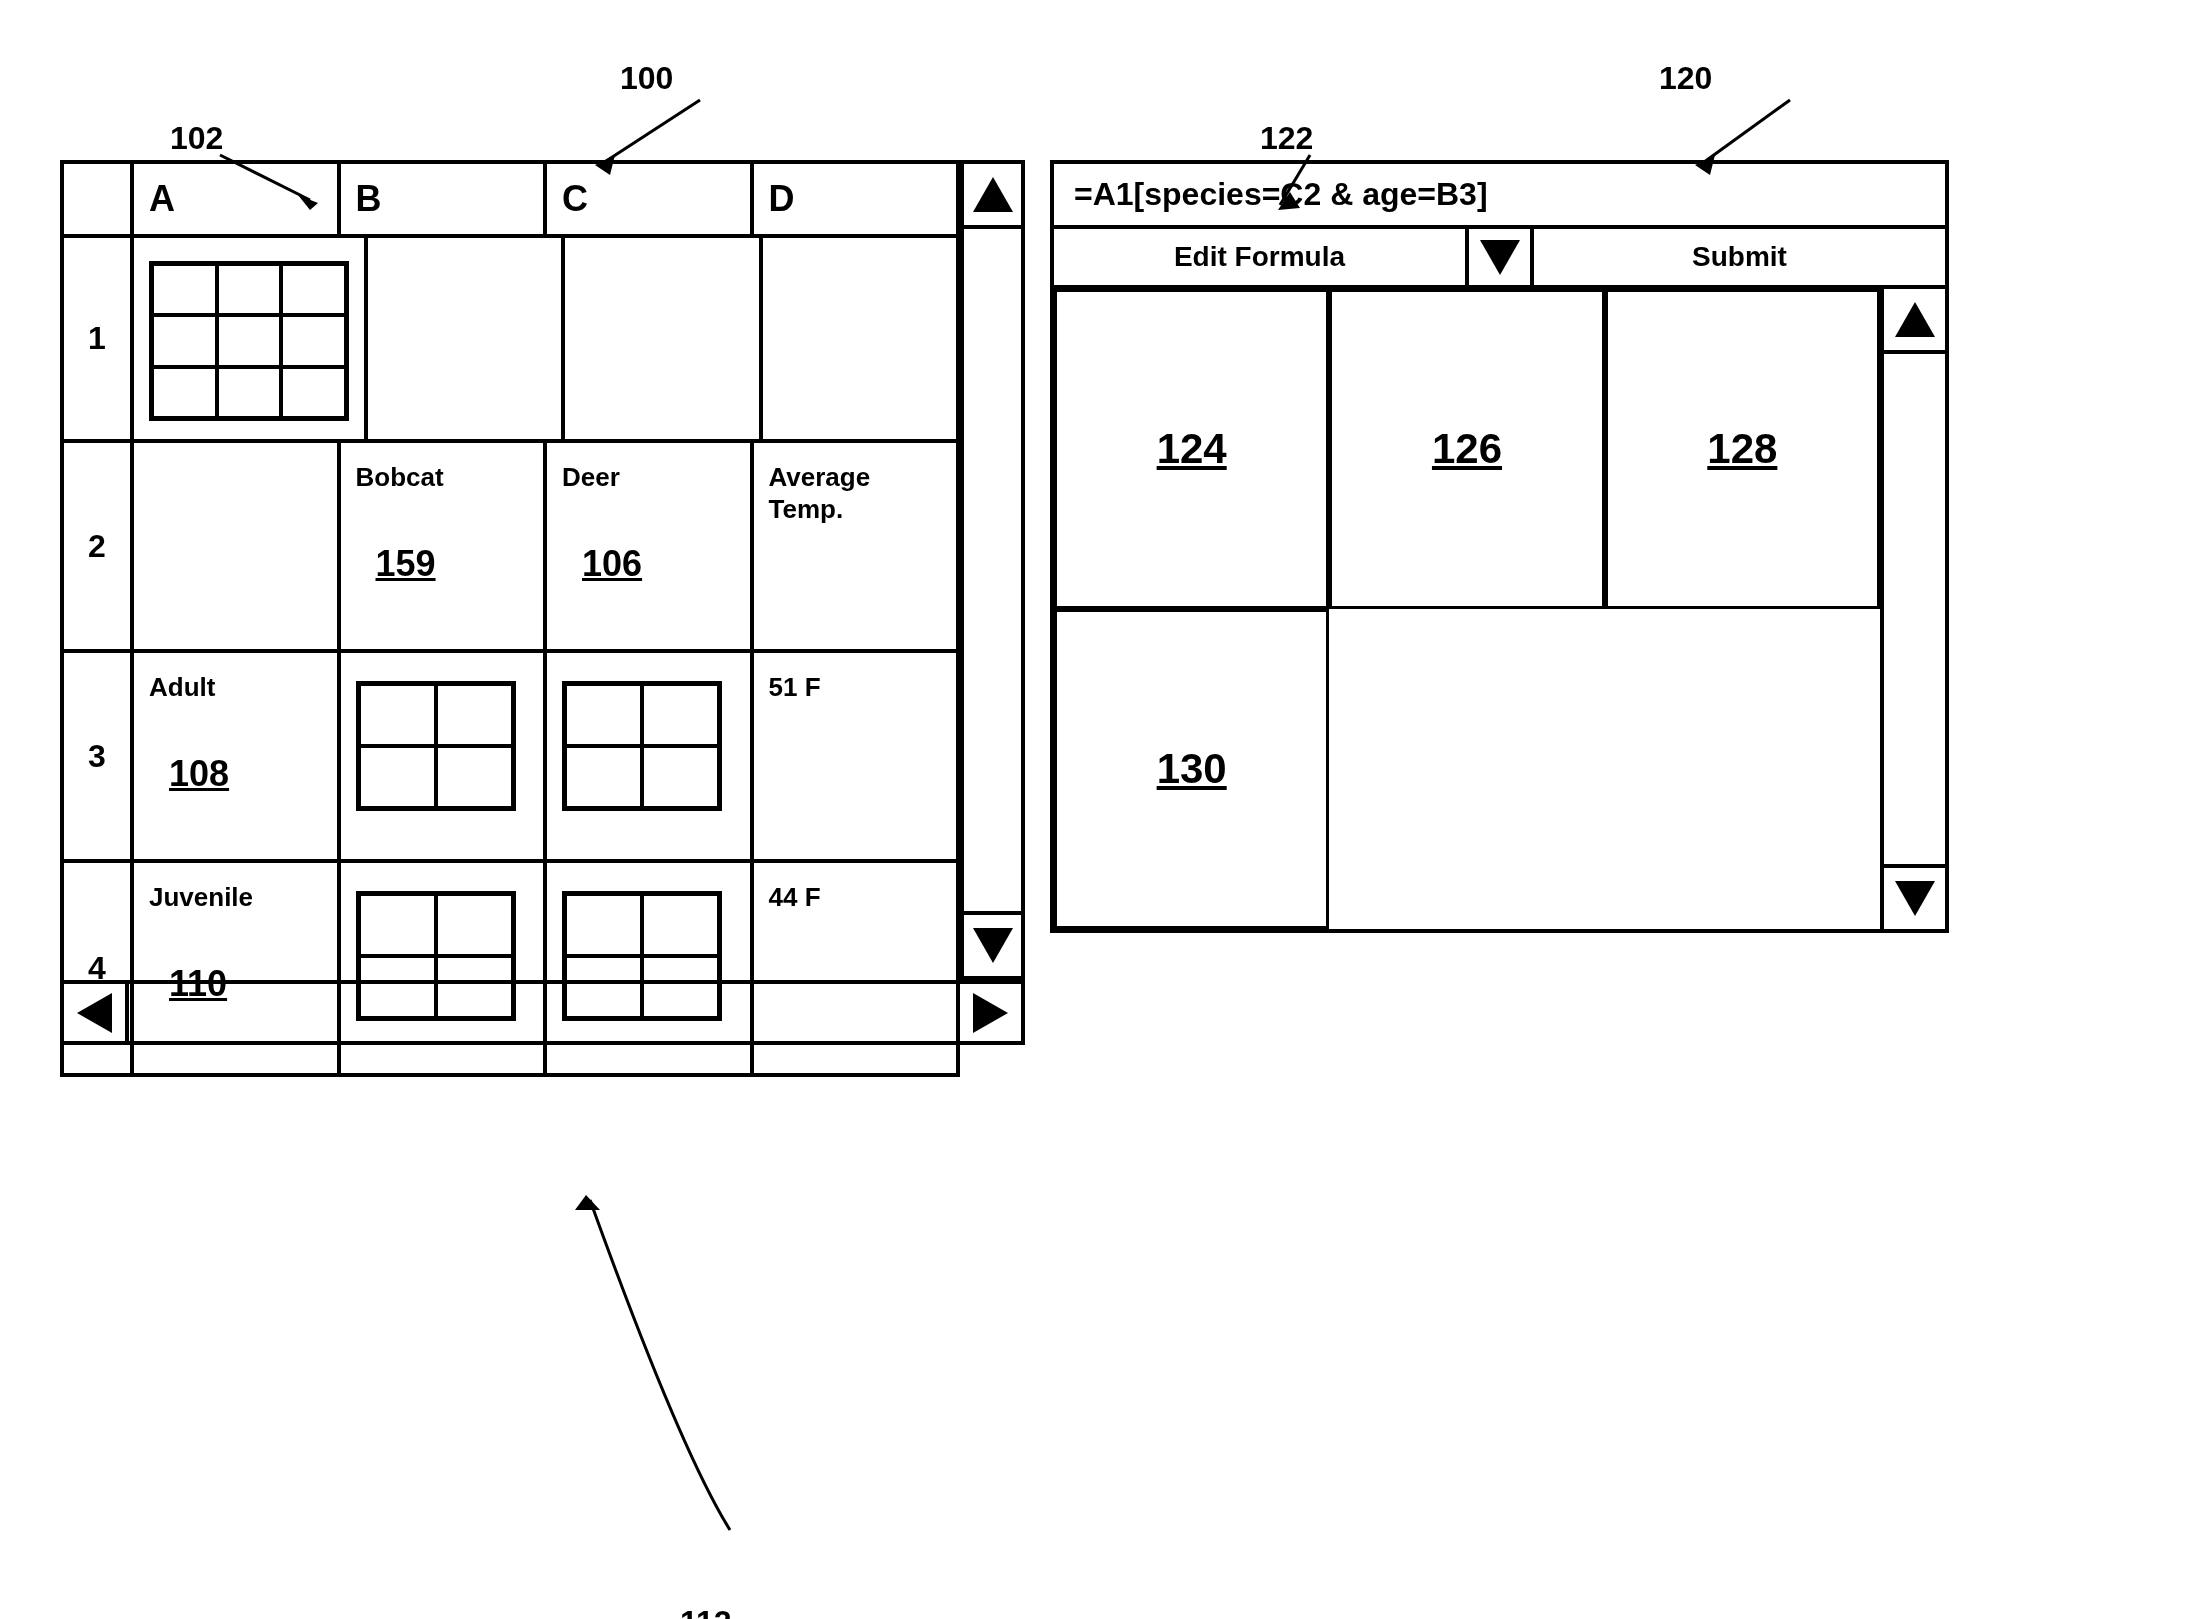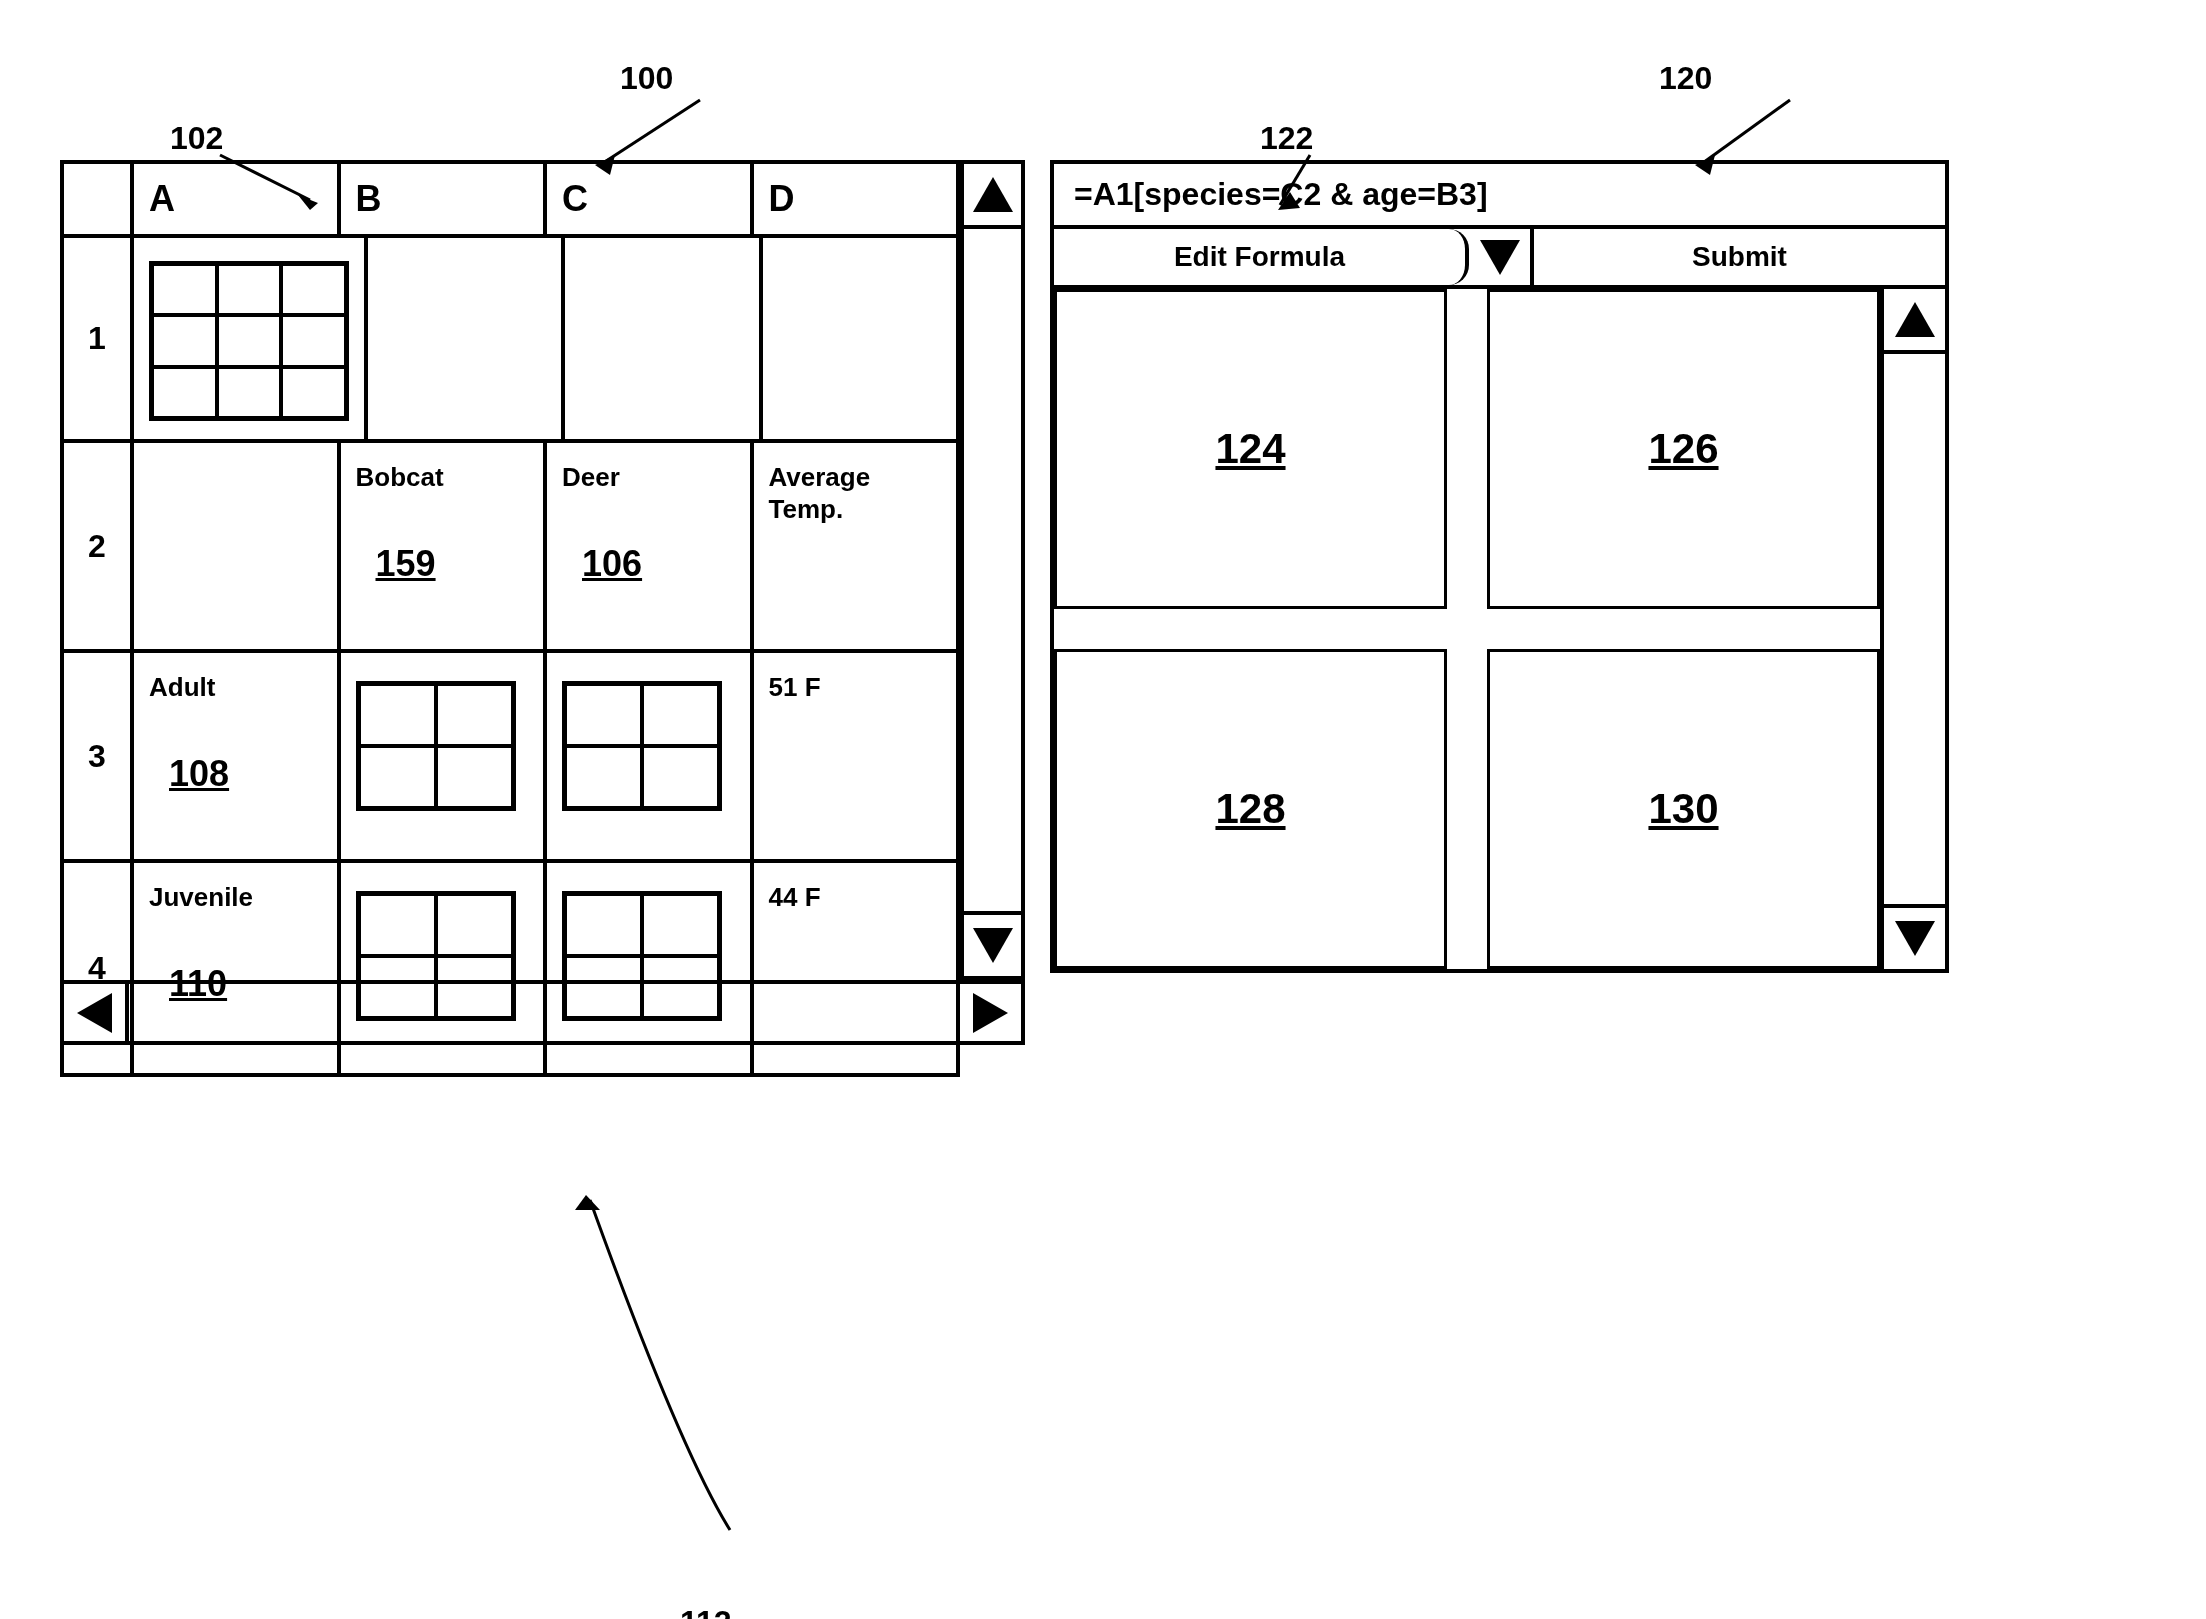--- a/index.html
+++ b/index.html
@@ -231,21 +231,20 @@
     }
 
     .edit-formula-btn {
       flex: 1;
       padding: 12px 20px;
       font-size: 28px;
       font-weight: bold;
       text-align: center;
       border-right: 4px solid #000;
       cursor: pointer;
-      border-radius: 20px;
     }
 
     .dropdown-btn {
       width: 65px;
       display: flex;
       align-items: center;
       justify-content: center;
       border-right: 4px solid #000;
       cursor: pointer;
     }
@@ -261,23 +260,22 @@
 
     .result-grid {
       border: 4px solid #000;
       border-top: none;
       display: grid;
       grid-template-columns: 1fr 65px;
     }
 
     .result-cells {
       display: grid;
-      grid-template-columns: 1fr 1fr;
+      grid-template-columns: 1fr 1fr 1fr;
       grid-template-rows: 320px 320px;
-      gap: 40px;
     }
 
     .result-cell {
       border: 3px solid #000;
       display: flex;
       align-items: center;
       justify-content: center;
       font-size: 42px;
       font-weight: bold;
       text-decoration: underline;

